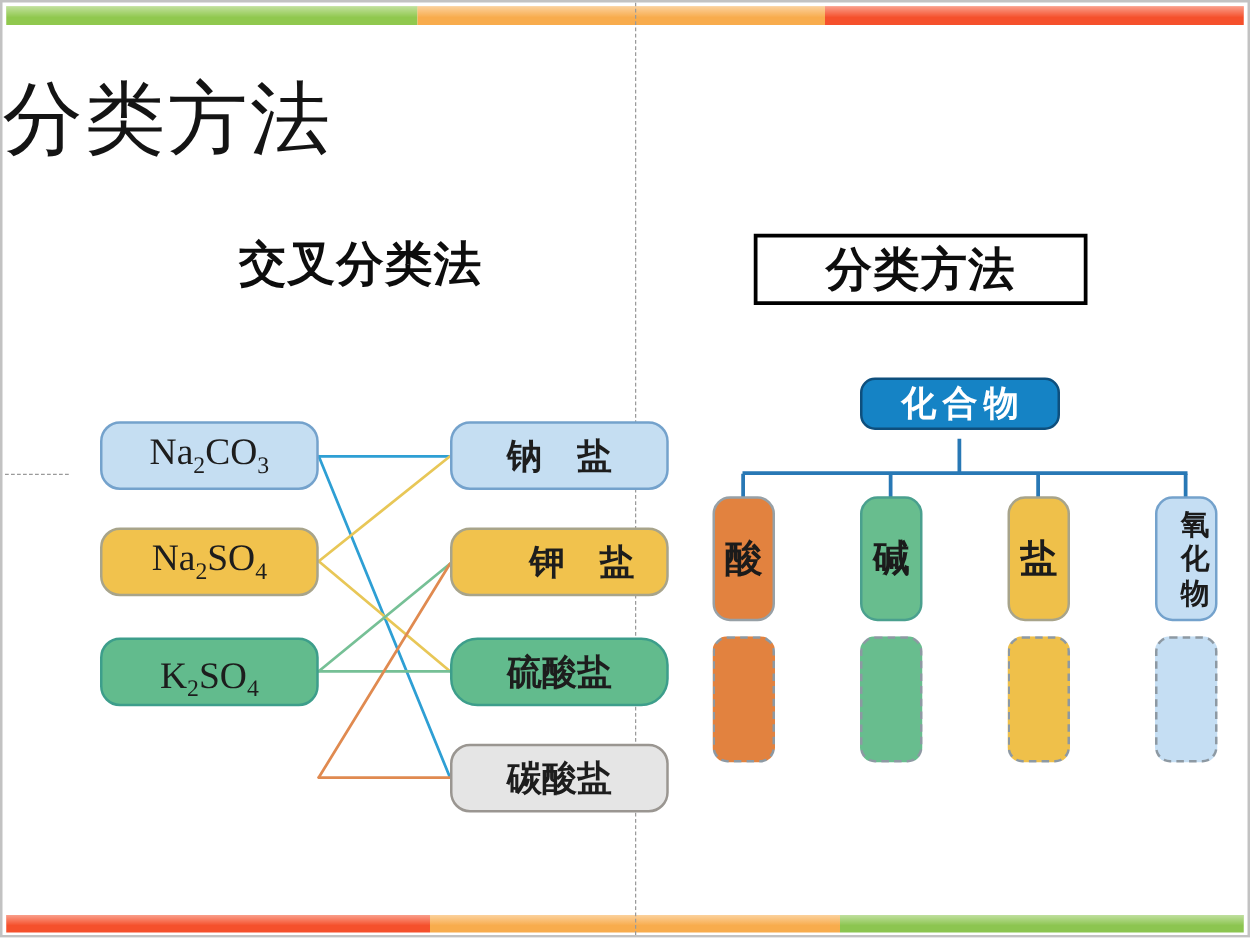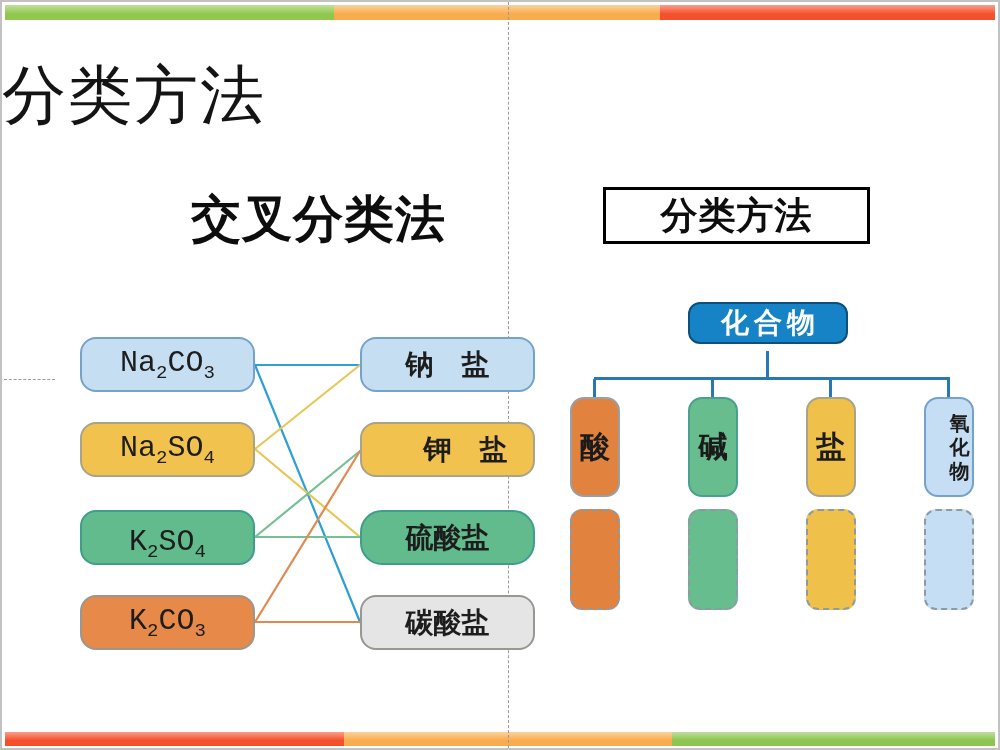--- a/index.html
+++ b/index.html
@@ -17,48 +17,48 @@
     background:linear-gradient(to bottom,rgba(255,255,255,.45),rgba(255,255,255,0) 60%);}
   .bt1{width:329px;} .bt2{width:326px;} .bt3{flex:1;}
   .bb1{width:339px;} .bb2{width:328px;} .bb3{flex:1;}
   
   .v-guide{position:absolute;left:506px;top:0;bottom:0;width:0;border-left:1px dashed #9a9a9a;z-index:0;}
   .h-guide{position:absolute;left:2px;top:377px;width:51px;height:0;border-top:1px dashed #9a9a9a;z-index:0;}
   
   .title{position:absolute;left:0;right:0;top:50px;margin:0;text-align:left;
     font:400 64px "Liberation Serif","DejaVu Serif",serif;color:#141414;letter-spacing:2px;z-index:2;}
   .cross-heading{position:absolute;left:189px;top:184px;
-    font-size:50px;font-weight:700;color:#0d0d0d;letter-spacing:1px;z-index:2;}
+    font-size:38px;font-weight:700;color:#0d0d0d;letter-spacing:1px;z-index:2;}
   .tree-heading{position:absolute;left:601px;top:185px;width:267px;height:57px;
     box-sizing:border-box;border:3px solid #000;background:#fff;display:flex;
     align-items:center;justify-content:center;z-index:2;}
   .tree-heading span{font-size:37px;font-weight:700;color:#0d0d0d;letter-spacing:1px;}
   
   .xbox{position:absolute;width:175px;height:55px;box-sizing:border-box;border:2px solid #888;
     border-radius:16px;display:flex;align-items:center;justify-content:center;z-index:2;}
   .col-l{left:78px;} .col-r{left:358px;}
   .row0{top:335px;} .row1{top:420px;} .row2{top:508px;} .row3{top:593px;}
-  .formula{font-family:Liberation Mono, monospace;font-size:30px;color:#1d1d1d;}
+  .formula{font-family:Liberation Serif, serif;font-size:30px;color:#1d1d1d;}
   .formula sub{font-size:19px;}
   .salt{font-family:"Liberation Serif","DejaVu Serif",serif;font-size:28px;font-weight:700;color:#1d1d1d;}
   .cross-lines{position:absolute;left:0;top:0;width:560px;height:700px;z-index:1;pointer-events:none;}
   
   .troot{position:absolute;left:686px;top:300px;width:160px;height:42px;box-sizing:border-box;
     border:2px solid;border-radius:12px;display:flex;align-items:center;justify-content:center;z-index:2;}
   .troot span{font-size:28px;font-weight:700;letter-spacing:5px;text-indent:5px;}
   .tline{position:absolute;z-index:1;}
   .stem{left:764px;top:349px;width:3px;height:28px;}
   .hbar{left:592px;top:375px;width:356px;height:3px;}
   .drop{top:377px;width:3px;height:19px;}
   .d0{left:591px;} .d1{left:709px;} .d2{left:827px;} .d3{left:945px;}
   .tchild{position:absolute;top:395px;width:50px;height:100px;box-sizing:border-box;
     border:2px solid;border-radius:14px;display:flex;align-items:center;justify-content:center;z-index:2;}
   .tc0{left:568px;} .tc1{left:686px;} .tc2{left:804px;} .tc3{left:922px;}
   .tchild span{font-family:"Liberation Serif","DejaVu Serif",serif;font-size:30px;font-weight:700;color:#1b1b1b;}
-  .tchild span.vertical{font-size:20px;width:25px;line-height:1.2;word-break:break-all;text-align:right;margin-left:16px;}
+  .tchild span.vertical{font-size:23px;width:25px;line-height:1.2;word-break:break-all;text-align:left;margin-left:16px;}
   .tdash{position:absolute;top:507px;width:50px;height:101px;box-sizing:border-box;
     border:2px dashed #8d99a3;border-radius:12px;z-index:2;}
 </style>
 </head>
 <body>
 
 <div class="slide">
 
   <div class="bar bar-top">
     <div class="seg bt1" style="background-color: rgb(144, 200, 78);"></div>
@@ -93,23 +93,20 @@
 
   <div class="xbox col-l row0" style="background-color: rgb(197, 222, 242); border-color: rgb(116, 162, 204);">
     <span class="formula"><span>Na</span><sub>2</sub><span>CO</span><sub>3</sub></span>
   </div>
   <div class="xbox col-l row1" style="background-color: rgb(241, 194, 77); border-color: rgb(168, 164, 138);">
     <span class="formula"><span>Na</span><sub>2</sub><span>SO</span><sub>4</sub></span>
   </div>
   <div class="xbox col-l row2" style="background-color: rgb(98, 187, 141); border-color: rgb(61, 158, 139); align-items: flex-end;">
     <span class="formula"><span>K</span><sub>2</sub><span>SO</span><sub>4</sub></span>
   </div>
-  <div class="xbox col-l row3" style="background-color: rgb(231, 137, 72); border-color: rgb(154, 150, 145);">
-    <span class="formula"><span>K</span><sub>2</sub><span>CO</span><sub>3</sub></span>
-  </div>
 
   <div class="xbox col-r row0" style="background-color: rgb(197, 222, 242); border-color: rgb(116, 162, 204);">
     <span class="salt">钠　盐</span>
   </div>
   <div class="xbox col-r row1" style="background-color: rgb(241, 194, 77); border-color: rgb(168, 164, 138); padding-left: 36px;">
     <span class="salt">钾　盐</span>
   </div>
   <div class="xbox col-r row2" style="background-color: rgb(98, 187, 141); border-color: rgb(61, 158, 139); border-radius: 22px;">
     <span class="salt">硫酸盐</span>
   </div>

